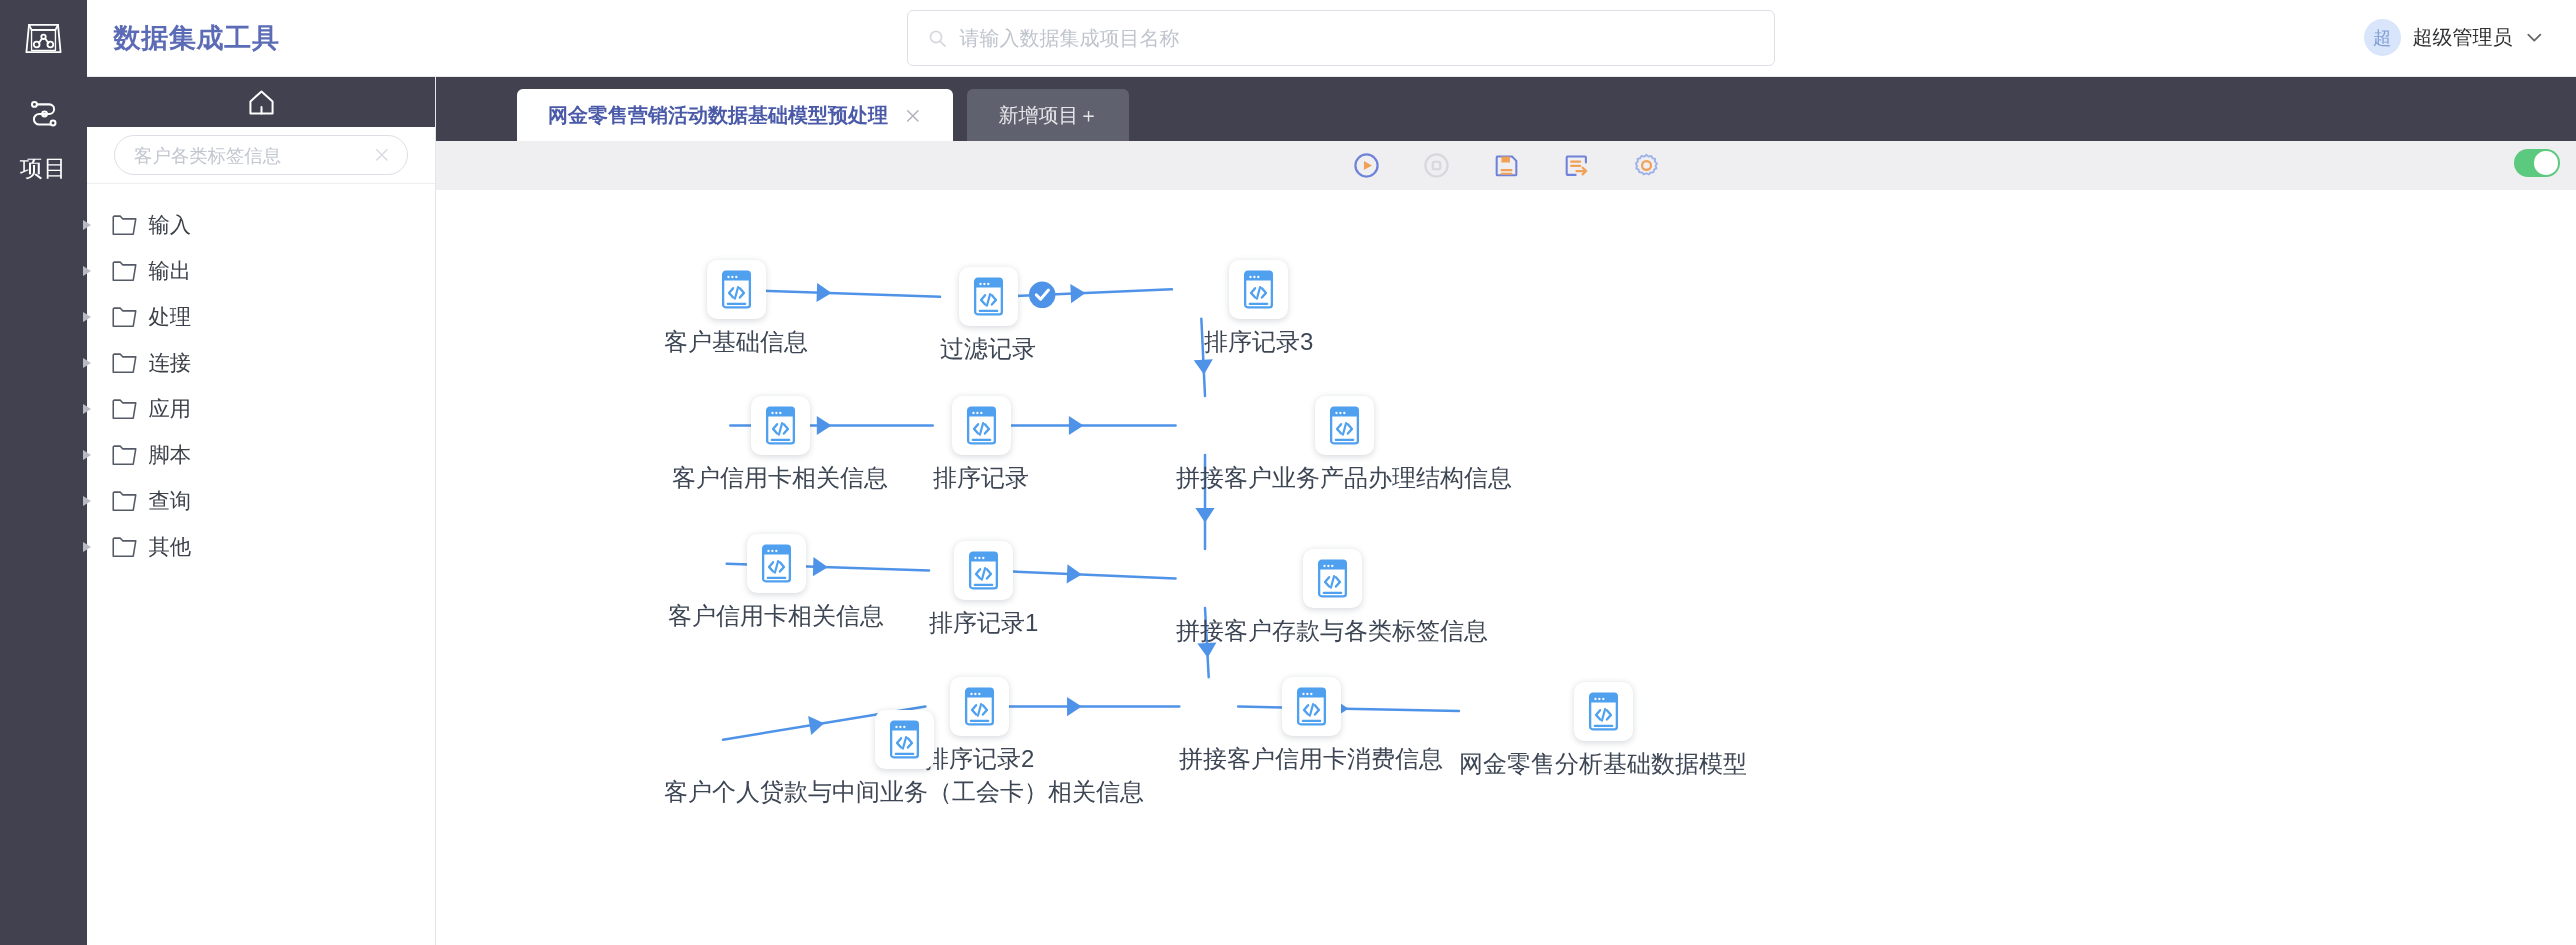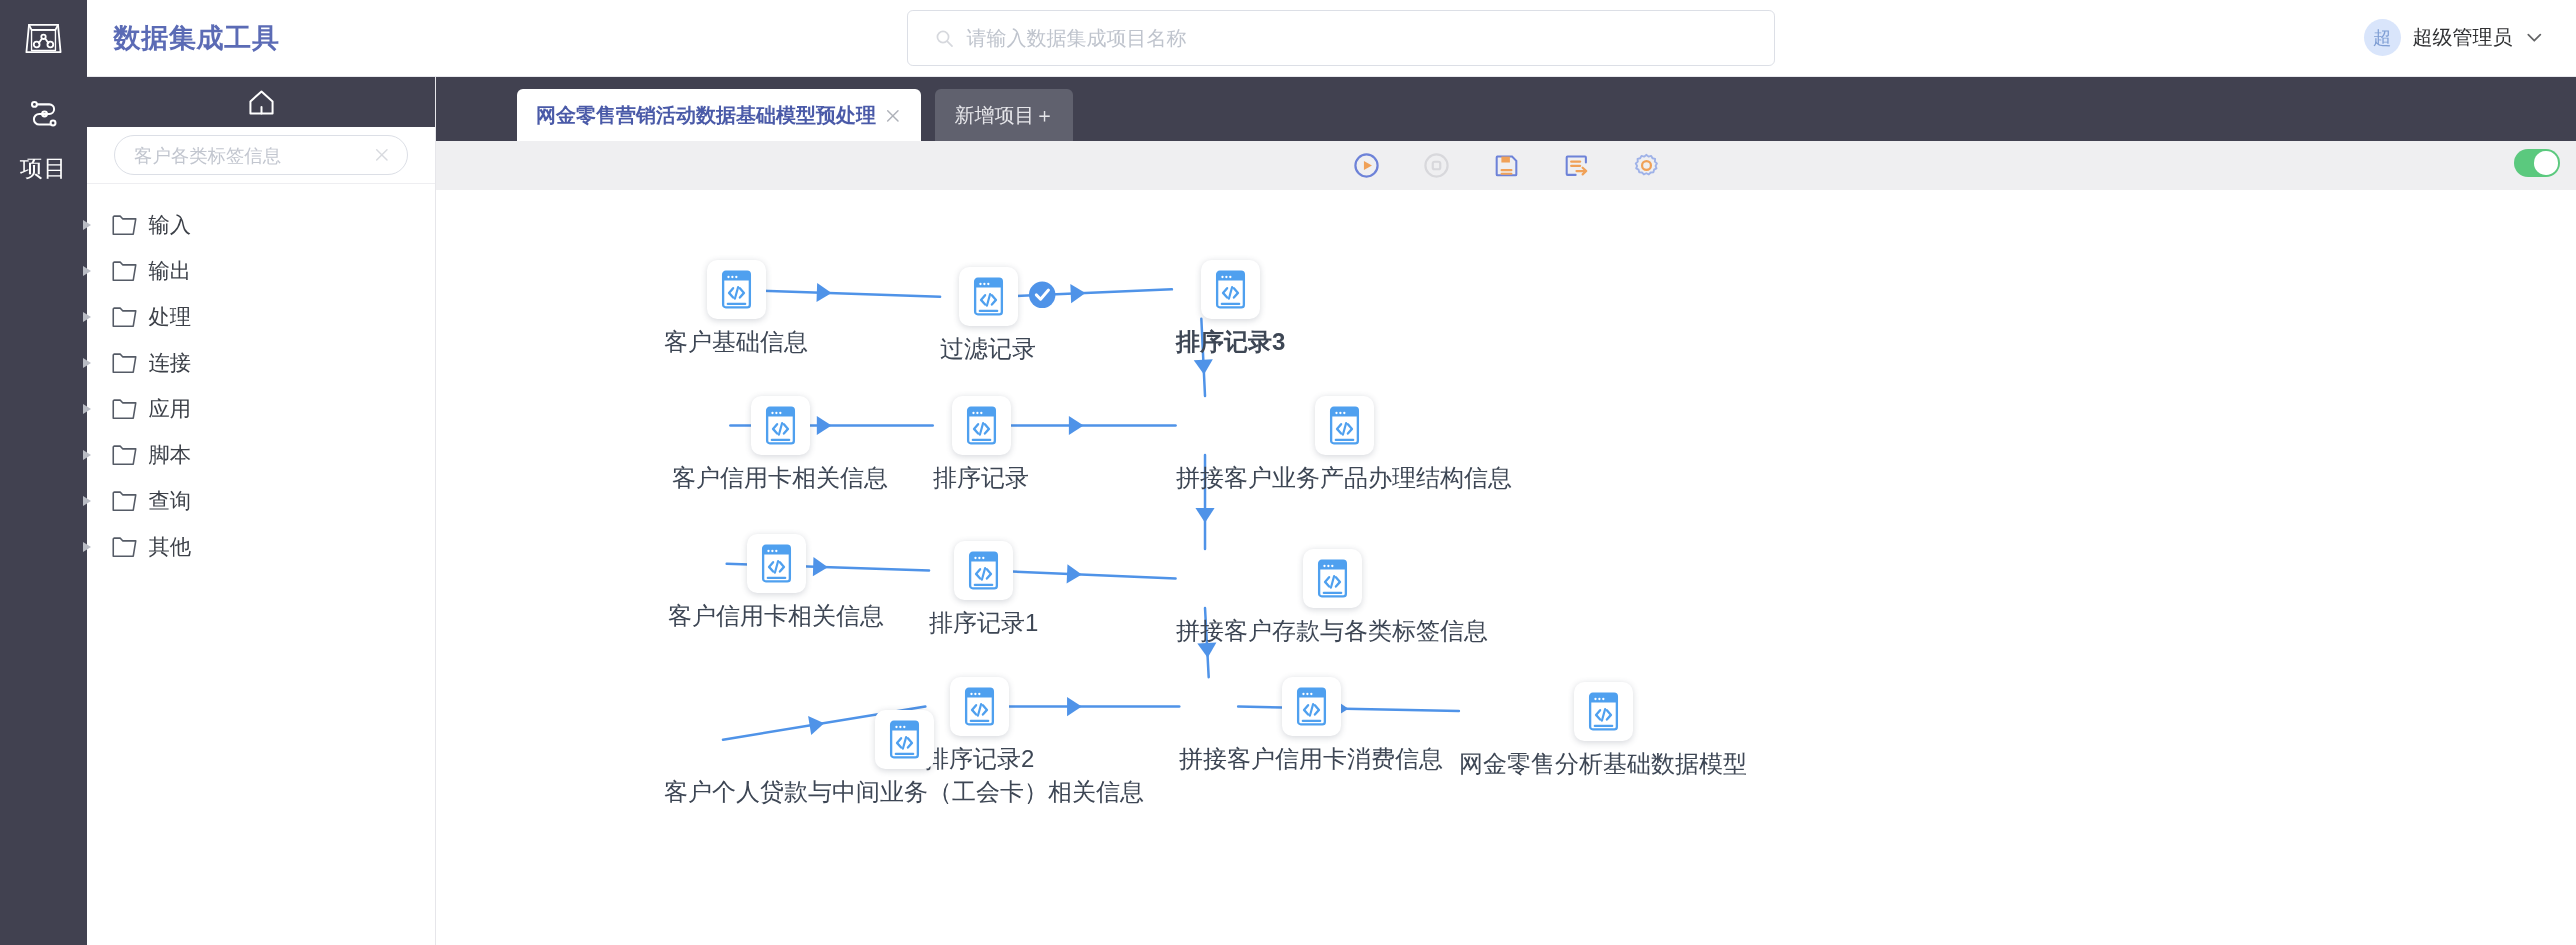--- a/index.html
+++ b/index.html
@@ -33,21 +33,21 @@
   }
 
   .search-wrap {
     position: absolute; left: 907px; top: 10.3px;
     width: 868px; height: 56px;
   }
   .search-box {
     width: 100%; height: 100%;
     border: 0.7px solid #dcdfe6; border-radius: 5.9px;
     background: #fff;
-    display: flex; align-items: center; padding: 0 26px;
+    display: flex; align-items: center; padding: 0 19px;
     gap: 11.8px;
   }
   .search-icon { width: 20.6px; height: 20.6px; flex: none; opacity: .55; }
   .search-ph { font-size: 20px; color: #bfc4cd; white-space: nowrap; }
 
   .user-area {
     position: absolute; right: 31px; top: 19px;
     display: flex; align-items: center; gap: 11.8px;
   }
   .avatar {
@@ -105,21 +105,21 @@
   .folder-icon { width: 25px; height: 22px; flex: none; margin-right: 11.8px; }
   .tree-label { font-size: 21.3px; color: #3c4048; white-space: nowrap; }
 
   
   .tabstrip {
     position: absolute; left: 436px; top: 77px; width: 2140px; height: 65px;
     background: #414150; display: flex; align-items: flex-end; padding-left: 0;
   }
   .tab {
     height: 53px; display: flex; align-items: center;
-    border-radius: 5.9px 5.9px 0 0; padding: 0 19px; gap: 8px;
+    border-radius: 5.9px 5.9px 0 0; padding: 0 31px; gap: 16px;
     white-space: nowrap; cursor: pointer;
   }
   .tab.active { background: #ffffff; }
   .tab.active .tab-label { color: #4a5aa8; font-weight: 700; font-size: 20px; }
   .tab-label { font-size: 20px; color: #d8d8de; }
   .tab-close { width: 17.7px; height: 17.7px; opacity: .6; }
   .tab.add { background: #60616e; margin-left: 14.7px; }
   .tab.add .tab-label { color: #e6e6ea; }
 
   
@@ -396,21 +396,21 @@
               <circle cx="15.4" cy="9" r="1.3" fill="#ffffff"></circle>
               <circle cx="19.8" cy="9" r="1.3" fill="#ffffff"></circle>
               <path d="M16.2 21.5 L11.6 26.8 L16.2 32" fill="none" stroke="#4fa0ef" stroke-width="2.6" stroke-linecap="round" stroke-linejoin="round"></path>
               <path d="M23.8 21.5 L28.4 26.8 L23.8 32" fill="none" stroke="#4fa0ef" stroke-width="2.6" stroke-linecap="round" stroke-linejoin="round"></path>
               <path d="M21.8 20.3 L18.2 33.4" fill="none" stroke="#4fa0ef" stroke-width="2.4" stroke-linecap="round"></path>
               <rect x="9" y="38" width="22" height="2.4" rx="1.2" fill="#4fa0ef"></rect>
             </svg>
           </div>
           <div class="node-label">过滤记录</div>
         </div>
-        <div class="node" style="left: 740px; top: 70px; font-weight: bold;">
+        <div class="node" style="left: 768px; top: 70px;">
           <div class="node-card">
             <svg viewBox="0 0 40 46">
               <rect x="5" y="3" width="30" height="40" rx="3" fill="#ffffff" stroke="#4fa0ef" stroke-width="2.6"></rect>
               <path d="M5 6 a3 3 0 0 1 3 -3 h24 a3 3 0 0 1 3 3 v7 H5 Z" fill="#4fa0ef"></path>
               <circle cx="11" cy="9" r="1.3" fill="#ffffff"></circle>
               <circle cx="15.4" cy="9" r="1.3" fill="#ffffff"></circle>
               <circle cx="19.8" cy="9" r="1.3" fill="#ffffff"></circle>
               <path d="M16.2 21.5 L11.6 26.8 L16.2 32" fill="none" stroke="#4fa0ef" stroke-width="2.6" stroke-linecap="round" stroke-linejoin="round"></path>
               <path d="M23.8 21.5 L28.4 26.8 L23.8 32" fill="none" stroke="#4fa0ef" stroke-width="2.6" stroke-linecap="round" stroke-linejoin="round"></path>
               <path d="M21.8 20.3 L18.2 33.4" fill="none" stroke="#4fa0ef" stroke-width="2.4" stroke-linecap="round"></path>

